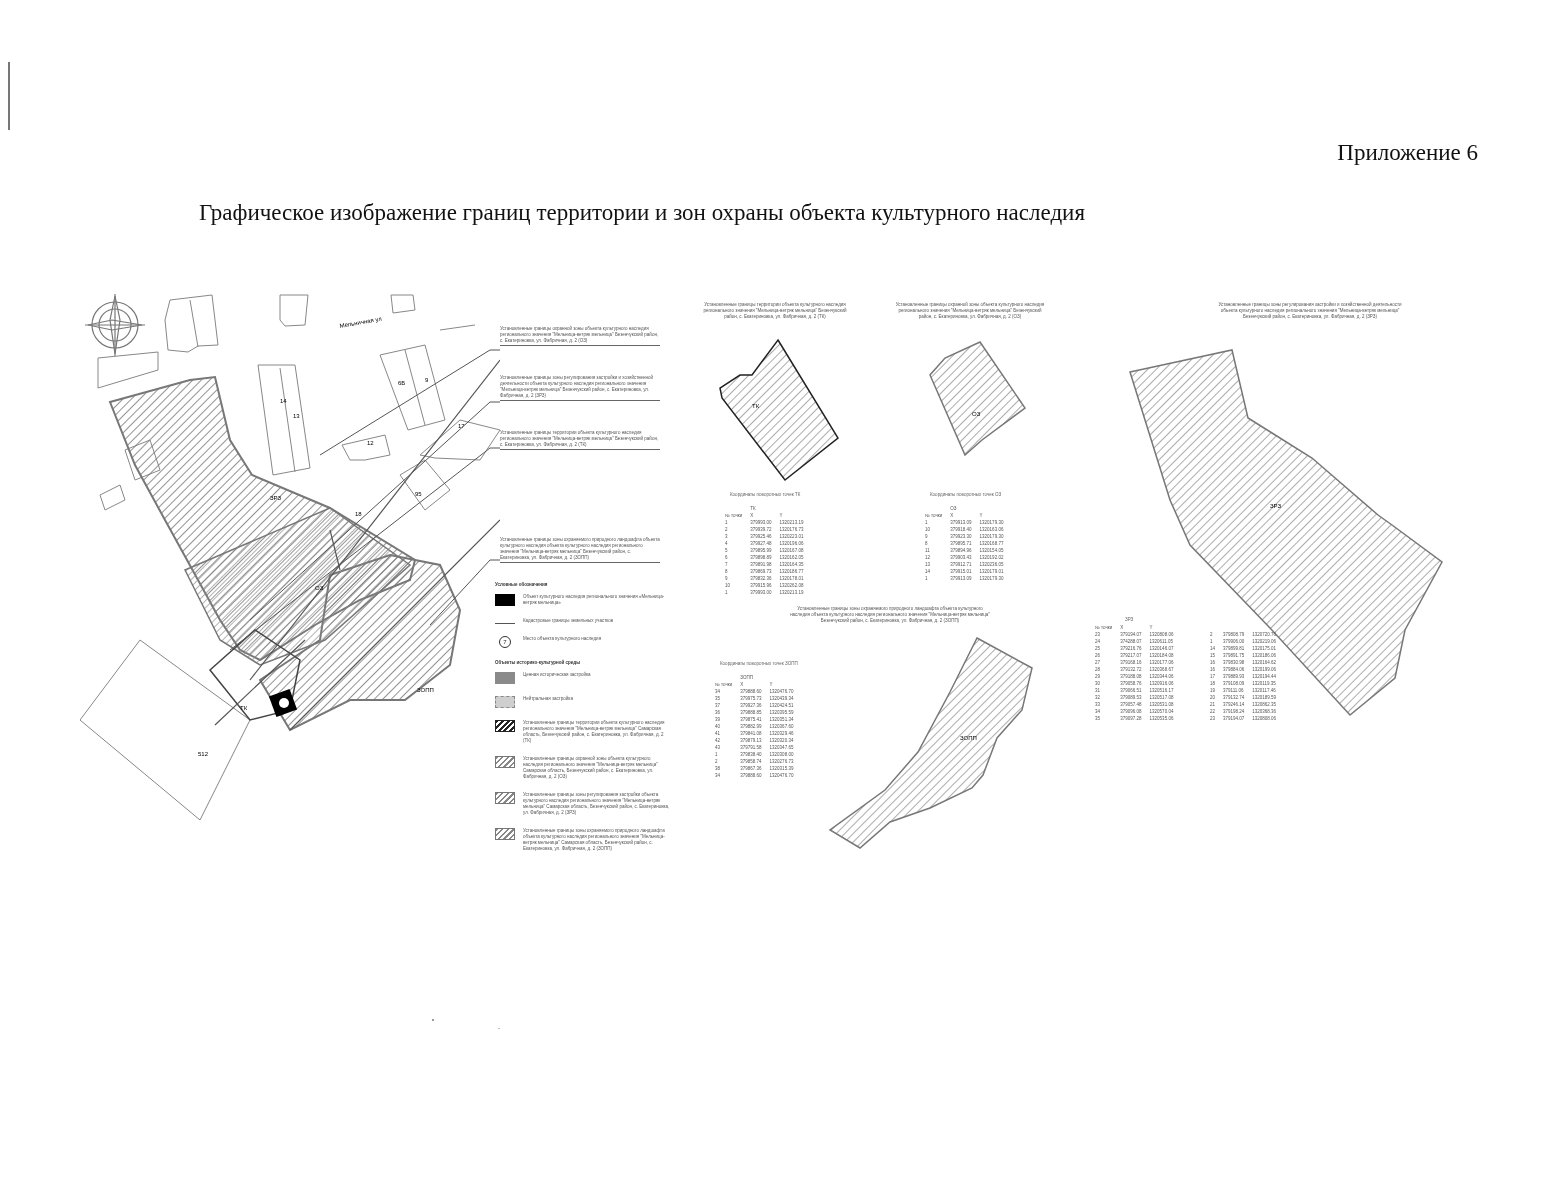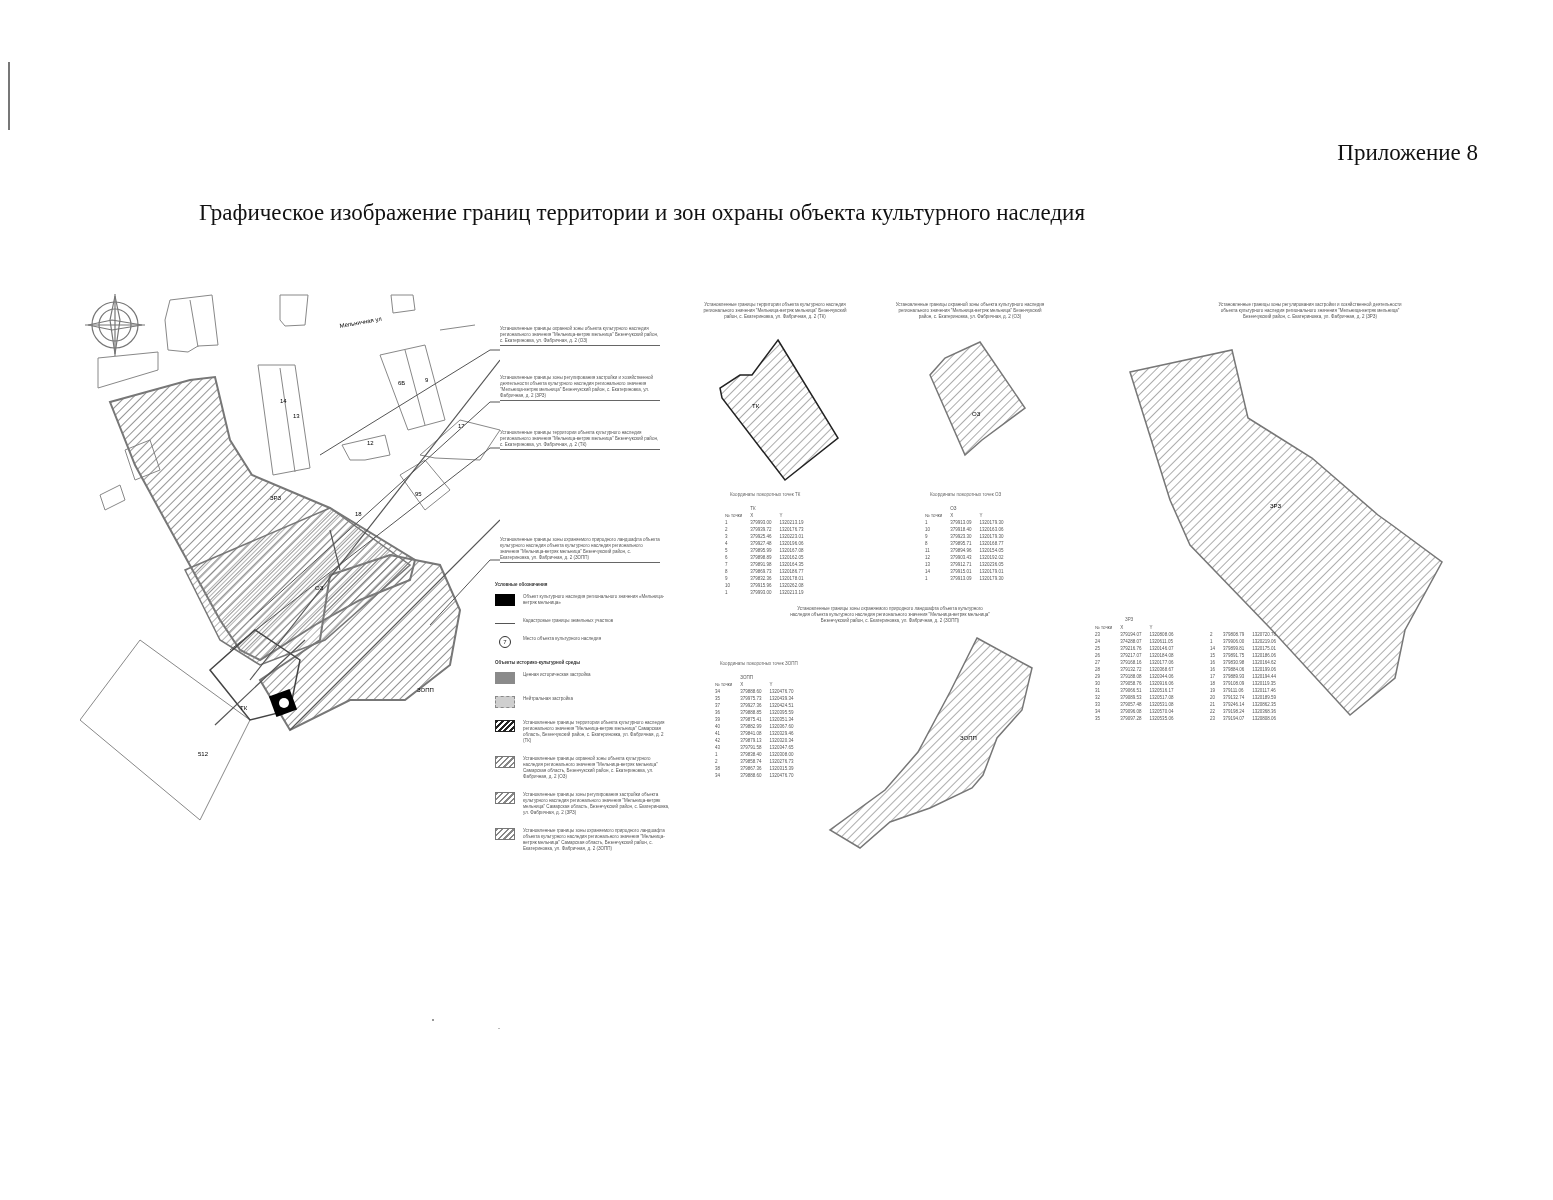--- a/index.html
+++ b/index.html
@@ -24,21 +24,21 @@
   .sw-hatch { border: 1px solid #777; background: repeating-linear-gradient(135deg, #888 0 1.5px, #fff 1.5px 4px); }
   table.coords { border-collapse: collapse; font-family: "Liberation Sans", sans-serif; font-size: 4.5px; color: #555; }
   table.coords td, table.coords th { padding: 0 8px 0 0; height: 7px; text-align: left; font-weight: normal; white-space: nowrap; }
   .dot { font-family: "Liberation Sans", sans-serif; font-size: 6px; color: #777; }
 </style>
 </head>
 <body>
 
 <div class="abs scan-mark"></div>
 
-<div class="abs appendix">Приложение 8</div>
+<div class="abs appendix">Приложение 6</div>
 <div class="abs title">Графическое изображение границ территории и зон охраны объекта культурного наследия</div>
 
 <svg class="abs" style="left:80px; top:280px;" width="420" height="560" viewBox="0 0 420 560">
   <defs>
     <pattern id="hatch" width="6" height="6" patternUnits="userSpaceOnUse" patternTransform="rotate(45)">
       <line x1="0" y1="0" x2="0" y2="6" stroke="#777" stroke-width="1.6"></line>
     </pattern>
     <pattern id="hatchSm" width="5" height="5" patternUnits="userSpaceOnUse" patternTransform="rotate(45)">
       <line x1="0" y1="0" x2="0" y2="5" stroke="#888" stroke-width="1.3"></line>
     </pattern>

